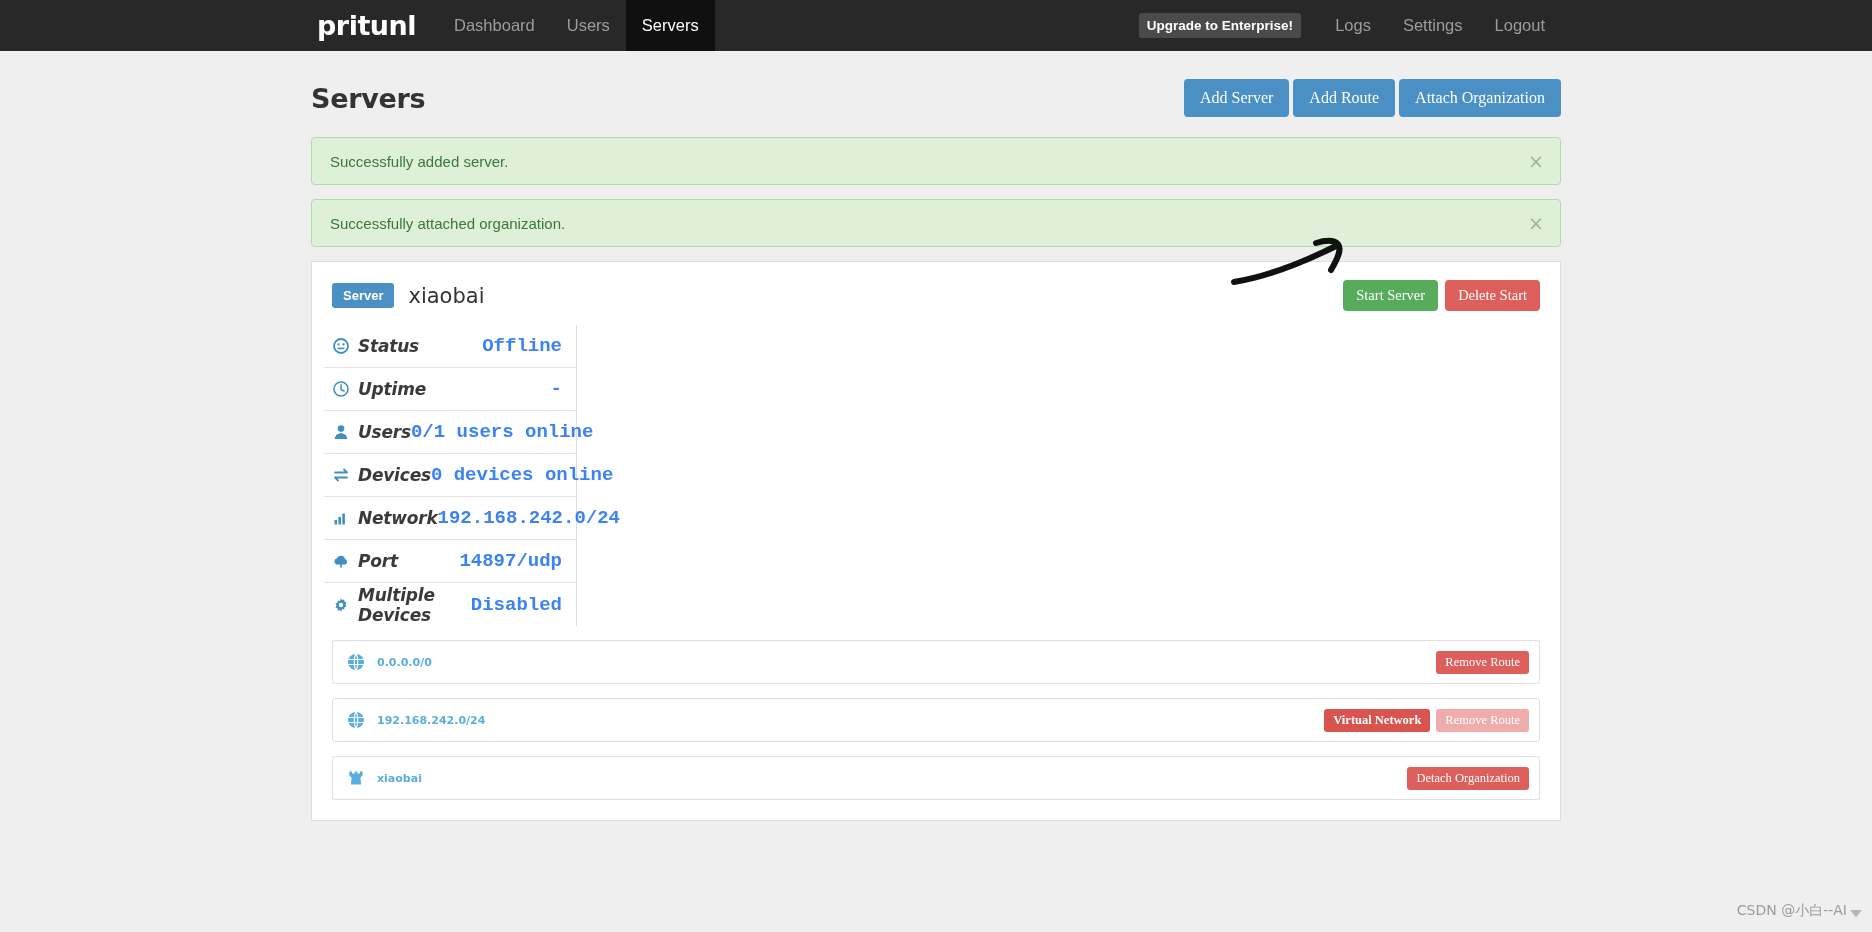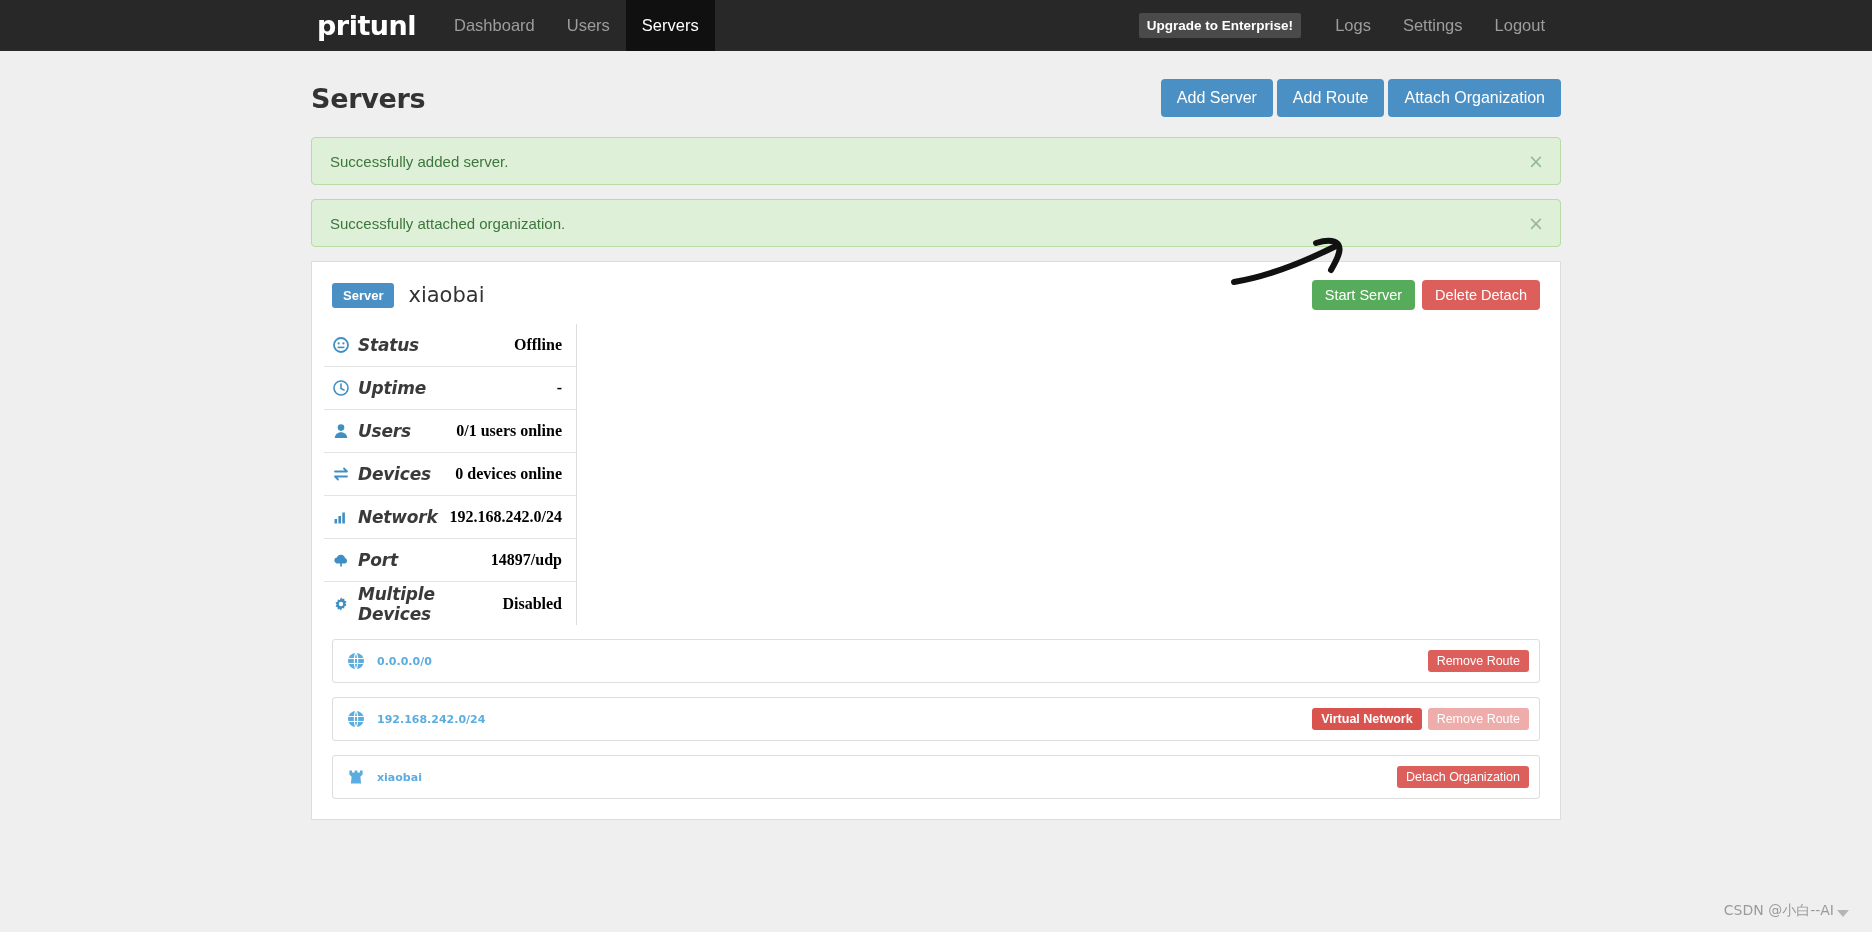--- a/index.html
+++ b/index.html
@@ -42,21 +42,21 @@
   .container { width: 1250px; margin: 0 auto; position: relative; padding-top: 24px; }
   .page-head { display: flex; align-items: center; height: 46px; margin-bottom: 16px; }
   .page-title {
     font-size: 27px; font-weight: bold; color: #333; font-family: "DejaVu Sans", sans-serif;
     letter-spacing: -0.3px;
   }
   .head-buttons { margin-left: auto; display: flex; gap: 4px; }
 
   .btn {
     border: none; border-radius: 4px; cursor: pointer; color: #fff;
-    font-family: Liberation Sans, sans-serif;
+    font-family: Liberation Serif, serif;
   }
   .btn-primary { background: #4a90c4; font-size: 16px; padding: 10px 16px; }
   .btn-green { background: #57ac5b; font-size: 14.5px; padding: 7px 13px; }
   .btn-red { background: #dc5f5c; font-size: 14.5px; padding: 7px 13px; }
   .btn-sm-red { background: #dc5f5c; font-size: 12.5px; padding: 4px 9px; border-radius: 3px; }
   .btn-sm-red.faded { background: #eeacaa; }
   .btn-sm-red.vnet { background: #d9534f; font-weight: bold; }
 
   
   .alert {
@@ -96,22 +96,22 @@
   .status-row:last-child { border-bottom: none; }
   .status-ico {
     width: 22px; display: inline-flex; justify-content: center; align-items: center;
     color: #3f8fc4; margin-right: 6px; flex: 0 0 22px;
   }
   .status-name {
     font-size: 17px; font-weight: bold; color: #3a3a3a;
     font-family: "DejaVu Sans", sans-serif; letter-spacing: -0.2px; font-style: italic;
   }
   .status-val {
-    margin-left: auto; font-size: 16px; font-weight: bold; color: #000000;
-    font-family: Liberation Serif, serif; white-space: nowrap;
+    margin-left: auto; font-size: 19px; font-weight: bold; color: #3b82f6;
+    font-family: Liberation Mono, monospace; white-space: nowrap;
   }
 
   
   .output-pane { flex: 1; padding: 0 8px 0 16px; position: relative; }
   .tabs { display: flex; align-items: center; margin-bottom: 9px; position: relative; height: 24px; }
   .tab {
     font-size: 13.5px; padding: 4px 9px; border: 1px solid #ccc; border-radius: 3px;
     background: #fff; color: #333; cursor: pointer; margin-right: 4px;
   }
   .tab.active { background: #4a90c4; border-color: #4a90c4; color: #fff; }
@@ -150,21 +150,21 @@
     font-size: 11px; font-weight: bold; color: #5bade0;
     font-family: "DejaVu Sans", sans-serif;
   }
   .row-btns { margin-left: auto; display: flex; gap: 6px; align-items: flex-start; }
 
   
   .annot-arrow { position: absolute; pointer-events: none; }
 
   
   .watermark {
-    position: absolute; right: 23px; bottom: 12px;
+    position: absolute; right: 10px; bottom: 12px;
     font-size: 14px; color: #9b9b9b; font-family: "DejaVu Sans", sans-serif;
     display: flex; align-items: center; gap: 3px;
   }
   .wm-caret {
     width: 0; height: 0; border-left: 6px solid transparent;
     border-right: 6px solid transparent; border-top: 7px solid #b5b5b5;
     margin-top: 4px;
   }
 </style>
 </head>
@@ -207,21 +207,21 @@
       <span class="alert-close">×</span>
     </div>
 
     <div class="panel">
 
       <div class="server-head">
         <span class="label-server">Server</span>
         <span class="server-name">xiaobai</span>
         <div class="server-head-btns">
           <button class="btn btn-green">Start Server</button>
-          <button class="btn btn-red">Delete Detach</button>
+          <button class="btn btn-red">Delete Start</button>
         </div>
       </div>
 
       <div class="server-body">
 
         <div class="status-list">
 
           <div class="status-row">
             <span class="status-ico">
               <svg width="16" height="16" viewBox="0 0 16 16">

